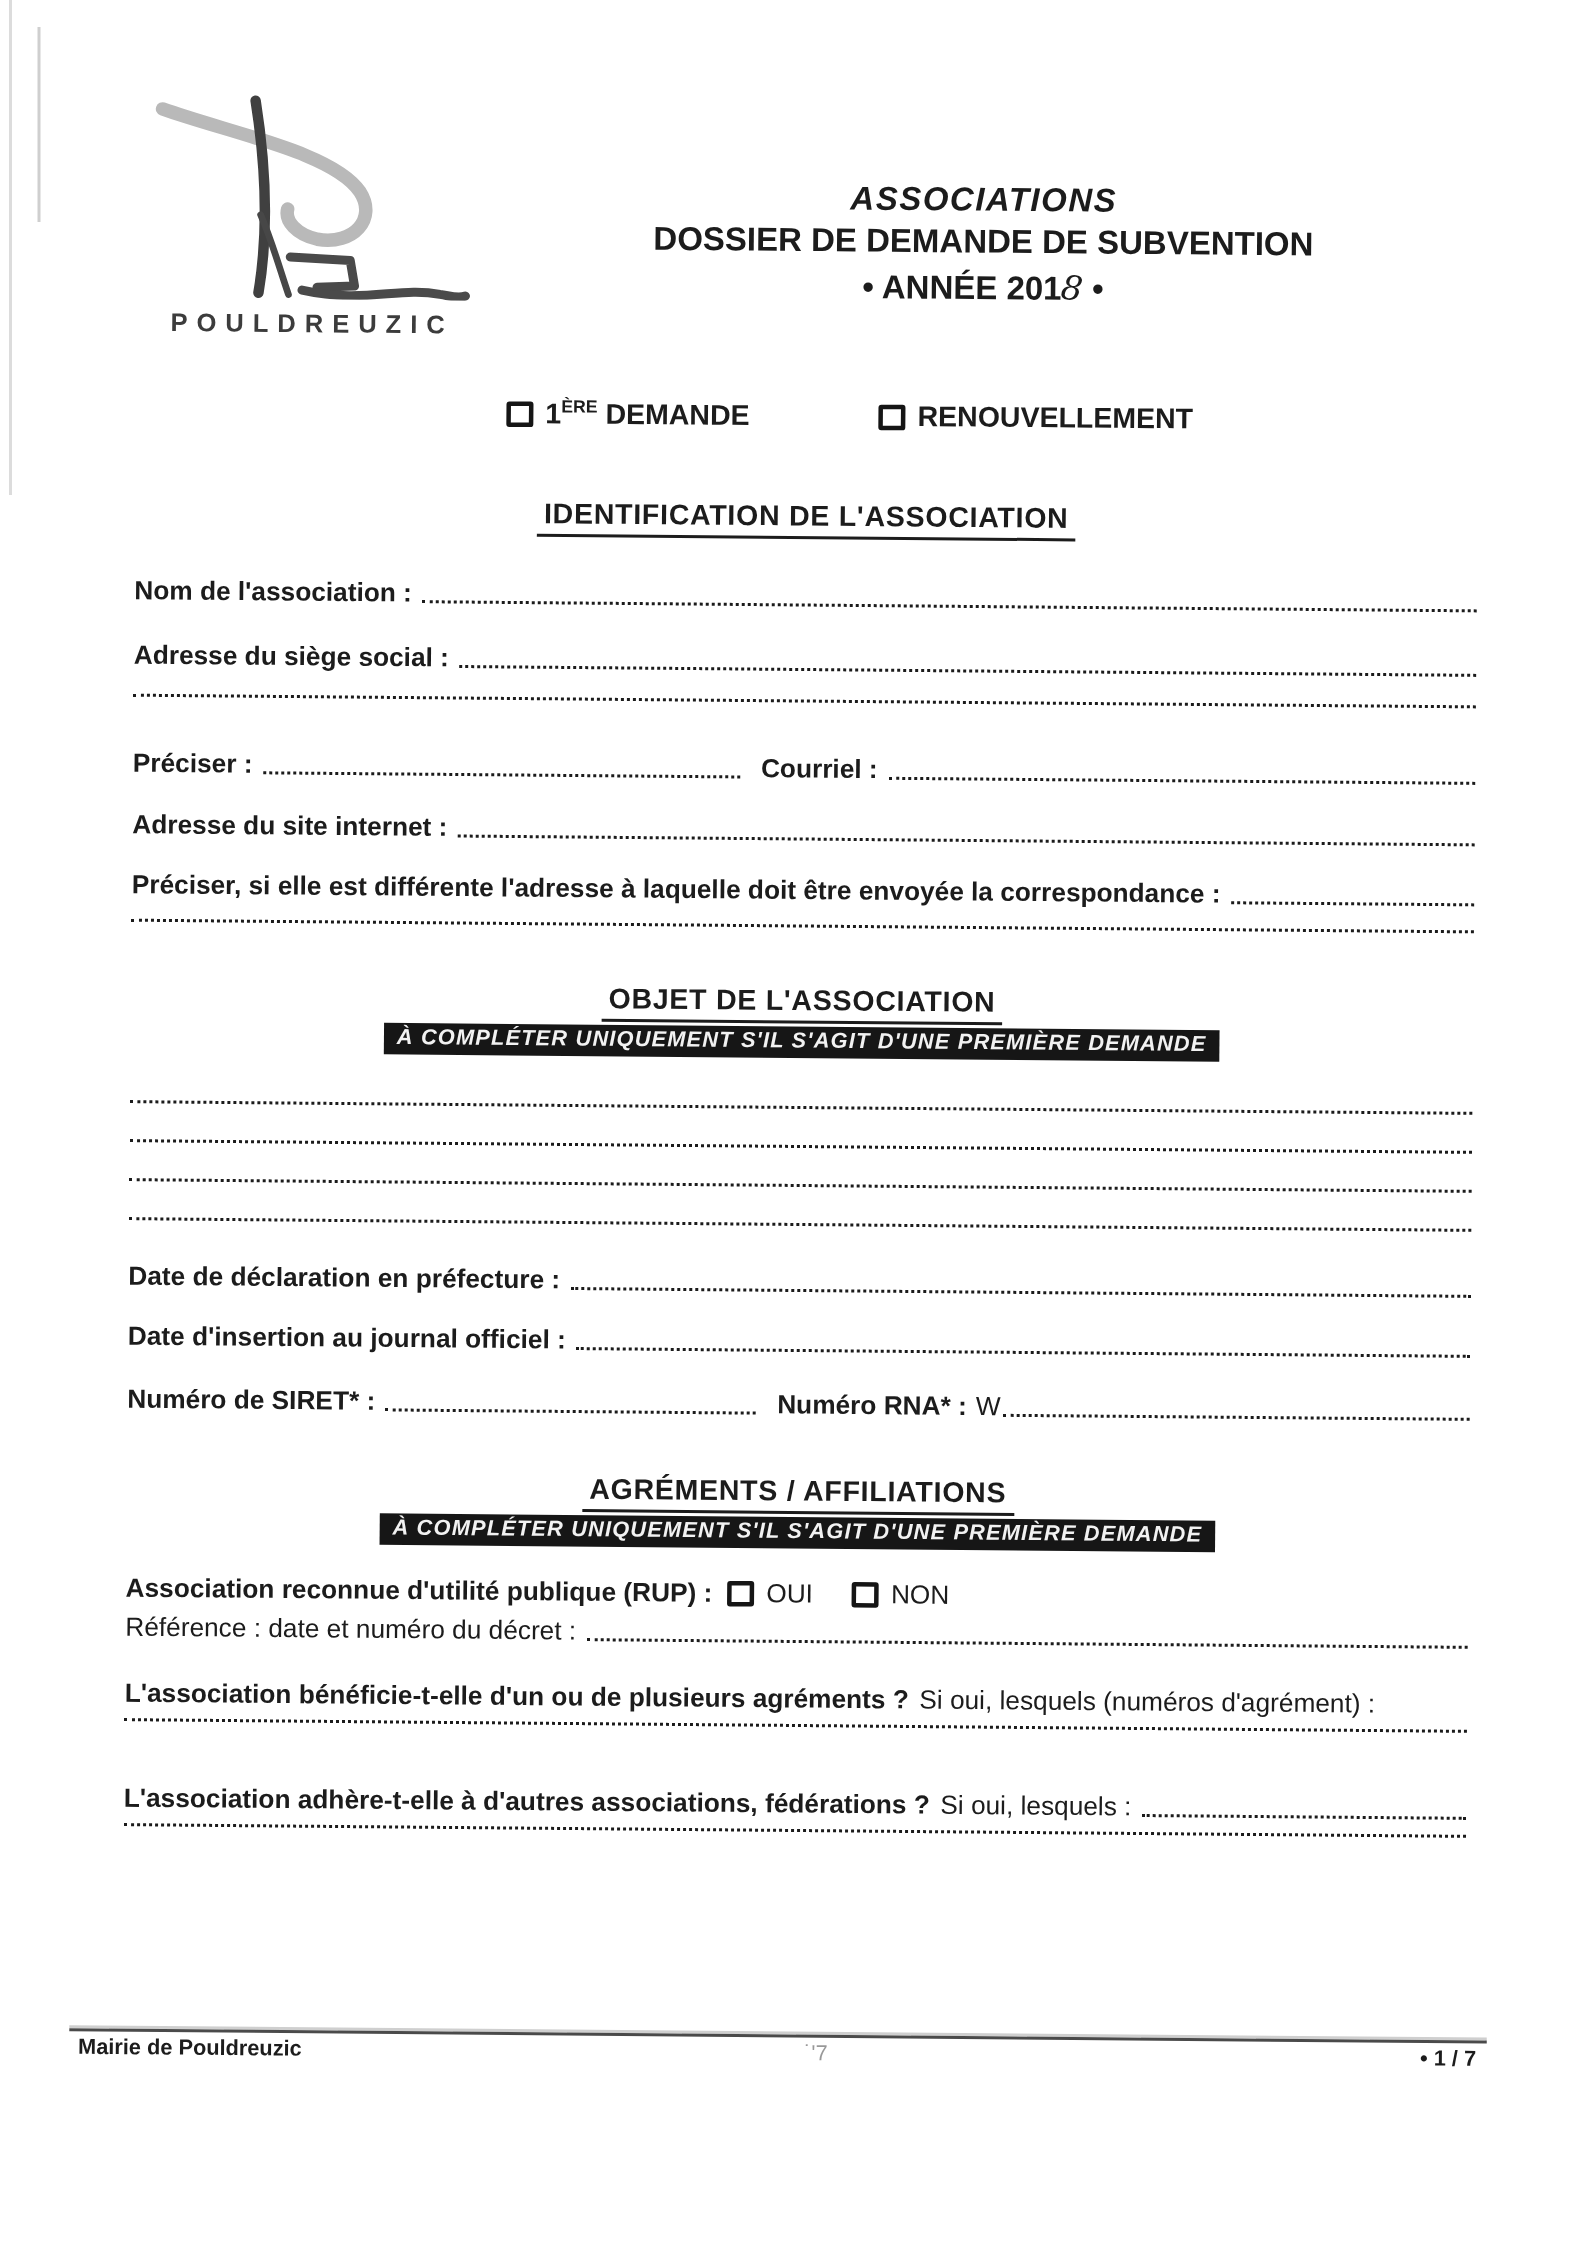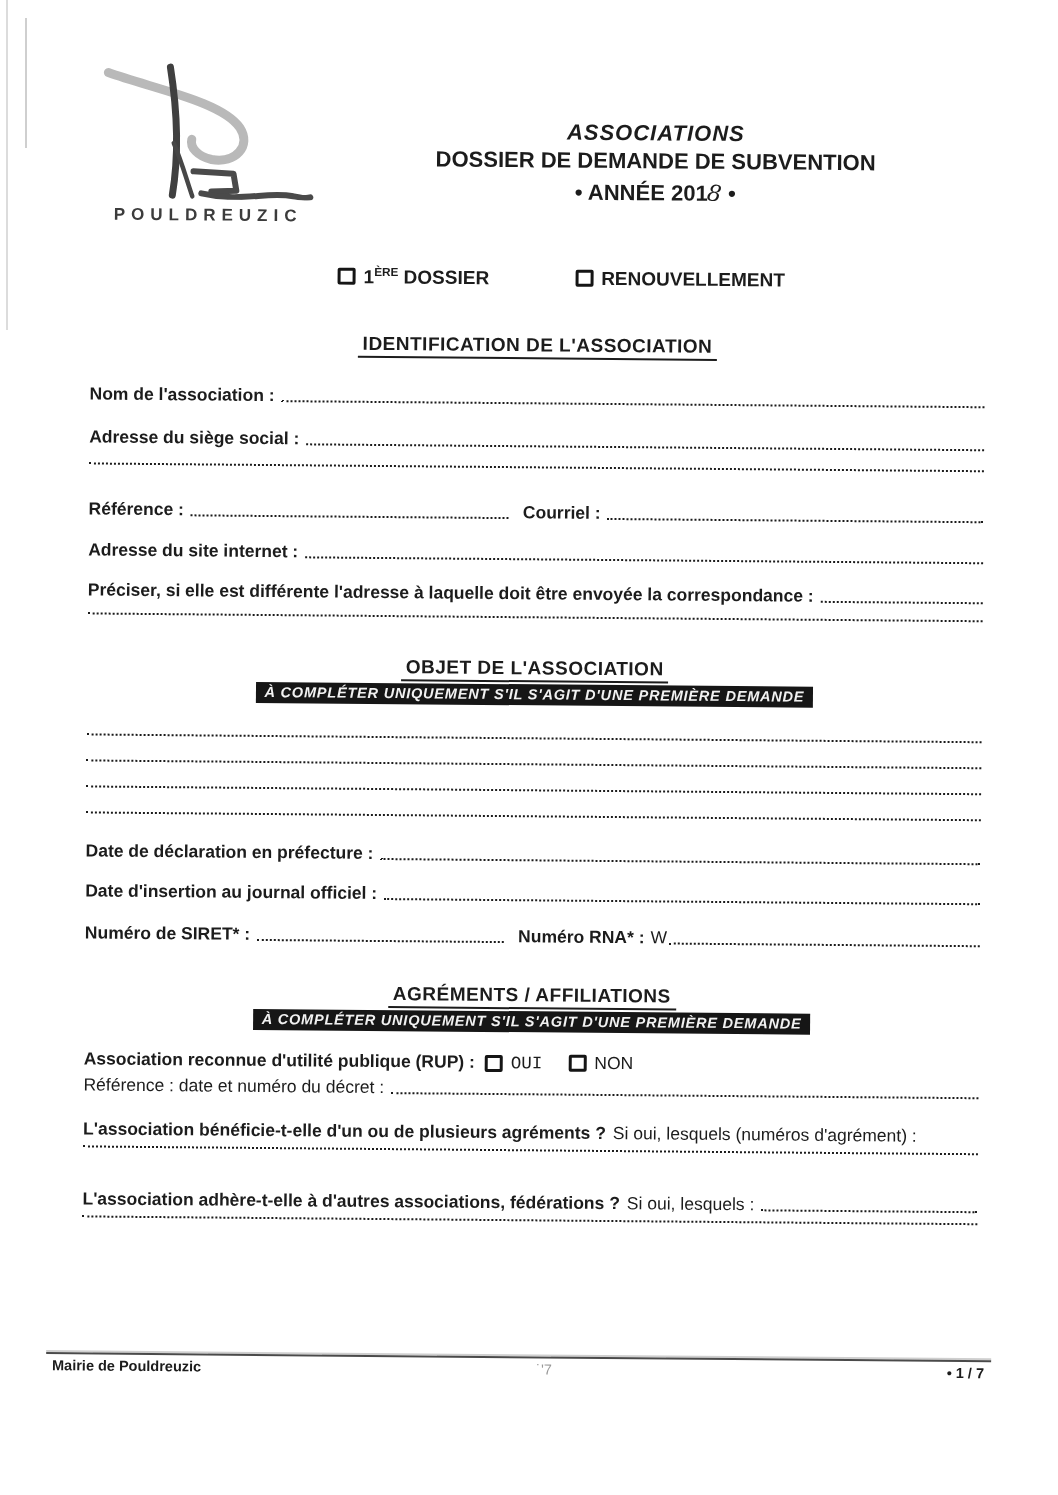--- a/index.html
+++ b/index.html
@@ -81,21 +81,21 @@
 
   <div class="title-block">
     <div class="title-l1">ASSOCIATIONS</div>
     <div class="title-l2">DOSSIER DE DEMANDE DE SUBVENTION</div>
     <div class="title-l3"><span>• ANNÉE 201</span><span class="year-digit">8</span><span> •</span></div>
   </div>
 
   <div class="request-row">
     <div class="cb-item">
       <span class="checkbox"></span>
-      <span><span>1</span><sup class="ord">ÈRE</sup><span> DOSSIER</span></span>
+      <span><span>1</span><sup class="ord">ÈRE</sup><span> DEMANDE</span></span>
     </div>
     <div class="cb-item">
       <span class="checkbox"></span>
       <span>RENOUVELLEMENT</span>
     </div>
   </div>
 
   <div class="section-head" style="top:330px;">
     <span class="ul">IDENTIFICATION DE L'ASSOCIATION</span>
   </div>
@@ -105,21 +105,21 @@
     <span class="dots"></span>
   </div>
 
   <div class="row" style="top:426px;">
     <span class="lbl">Adresse du siège social :</span>
     <span class="dots"></span>
   </div>
   <div class="dotline" style="top:462px;"></div>
 
   <div class="row" style="top:498px;">
-    <span class="lbl">Référence :</span>
+    <span class="lbl">Préciser :</span>
     <span class="dots fixed" style="width:318px;"></span>
     <span class="gap"></span>
     <span class="lbl">Courriel :</span>
     <span class="dots"></span>
   </div>
 
   <div class="row" style="top:539px;">
     <span class="lbl">Adresse du site internet :</span>
     <span class="dots"></span>
   </div>
@@ -160,21 +160,21 @@
   </div>
 
   <div class="section-head" style="top:980px;">
     <span class="ul">AGRÉMENTS / AFFILIATIONS</span><br>
     <span class="inverse-bar">À COMPLÉTER UNIQUEMENT S'IL S'AGIT D'UNE PREMIÈRE DEMANDE</span>
   </div>
 
   <div class="row" style="top:1048px;">
     <span class="lbl">Association reconnue d'utilité publique (RUP) :</span>
     <span class="gap" style="width:10px;"></span>
-    <span class="cb-item" style="font-weight:normal;font-family:Liberation Mono, monospace;">
+    <span class="cb-item" style="font-weight:normal;">
       <span class="checkbox"></span>
       <span>OUI</span>
     </span>
     <span class="gap" style="width:26px;"></span>
     <span class="cb-item" style="font-weight:normal;">
       <span class="checkbox"></span>
       <span>NON</span>
     </span>
   </div>
 

